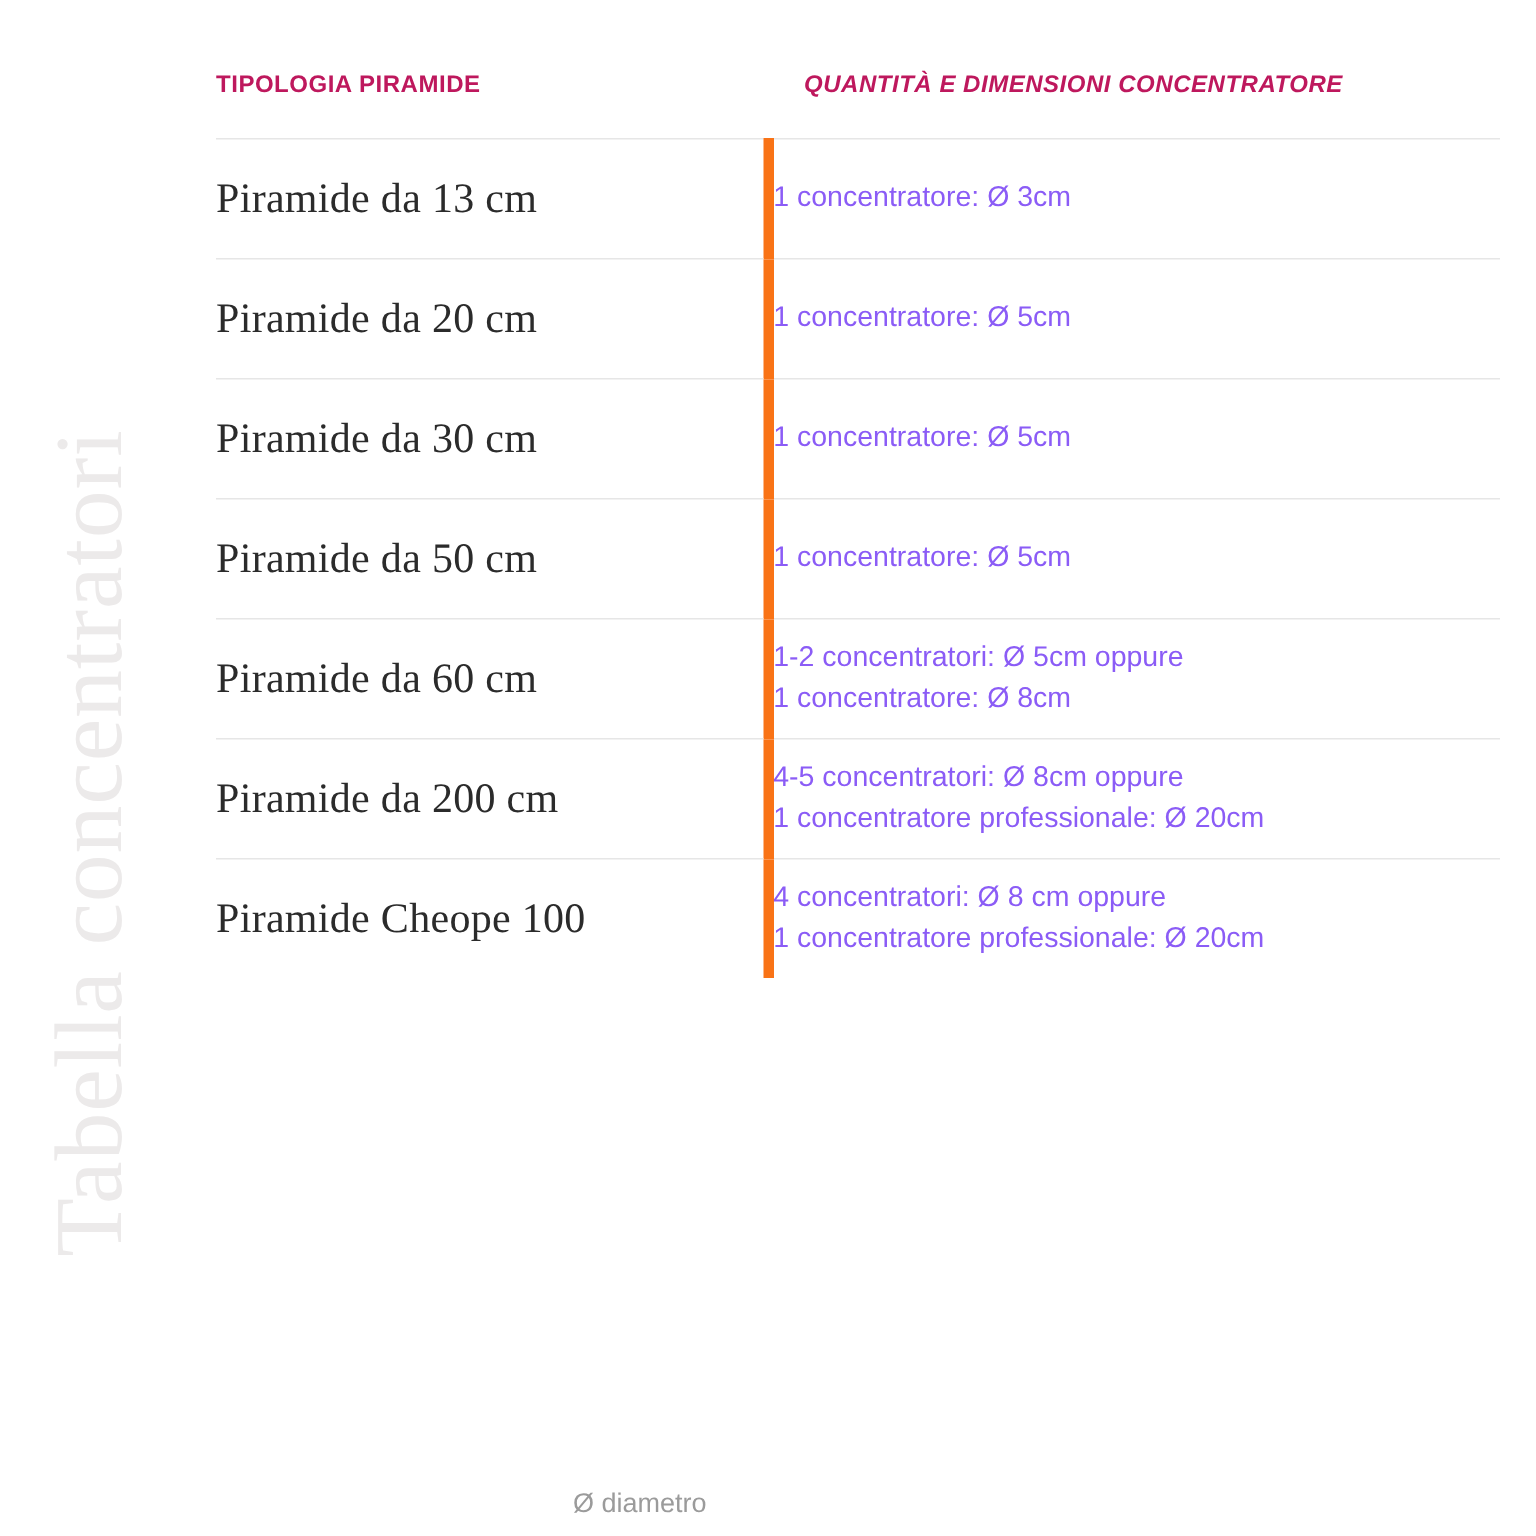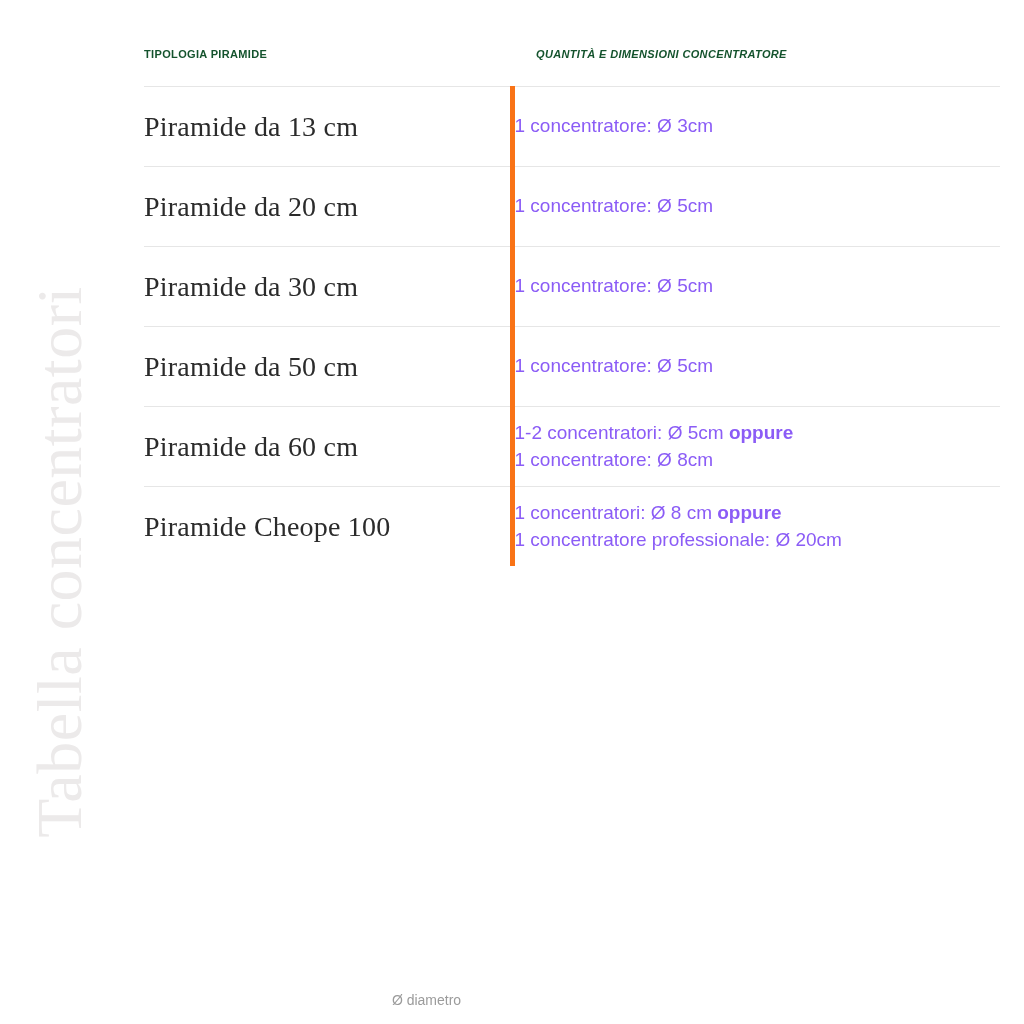--- a/index.html
+++ b/index.html
@@ -59,62 +59,62 @@
     width: 856px;
     table-layout: fixed;
   }
 
   table.tbl col.c1 { width: 368px; }
   table.tbl col.c2 { width: 488px; }
 
   table.tbl th {
     text-align: left;
     font-family: "Liberation Sans", sans-serif;
-    font-size: 11px;
+    font-size: 16px;
     font-weight: bold;
-    color: #14532d;
+    color: #be185d;
     letter-spacing: 0.35px;
     padding: 0 0 26px 0;
     vertical-align: top;
   }
   table.tbl th.h2 { padding-left: 24px; font-style: italic; }
 
   table.tbl td {
     border-top: 1px solid #e6e6e6;
     vertical-align: middle;
     height: 79px;
     padding: 0;
   }
 
   td.cell-left {
     font-family: "Liberation Serif", serif;
     font-size: 28px;
     color: #2b2b2b;
-    border-right: 5px solid #f97316;
+    border-right: 7px solid #f97316;
     padding-right: 18px;
     letter-spacing: 0.2px;
   }
   td.cell-right {
     font-family: "Liberation Sans", sans-serif;
     font-size: 19px;
     color: #8b5cf6;
     padding-left: 24px;
     line-height: 1.42;
   }
   td.cell-right .l2 { display: block; }
-  td.cell-right b { font-weight: bold; }
+  td.cell-right b { font-weight: normal; }
 
   #footnote {
     position: absolute;
     left: 0;
     top: 992px;
     width: 853px;
     text-align: center;
     font-family: "Liberation Sans", sans-serif;
-    font-size: 14px;
+    font-size: 18px;
     color: #9b9b9b;
   }
 </style>
 </head>
 <body>
 
 <div id="page">
 
   <div id="side-title">
     <div class="vtext">Tabella concentratori</div>
@@ -147,22 +147,26 @@
           </tr>
           <tr>
             <td class="cell-left">Piramide da 50 cm</td>
             <td class="cell-right"><span>1 concentratore: Ø 5cm</span></td>
           </tr>
           <tr>
             <td class="cell-left">Piramide da 60 cm</td>
             <td class="cell-right"><span>1-2 concentratori: Ø 5cm </span><b>oppure</b><span class="l2">1 concentratore: Ø 8cm</span></td>
           </tr>
           <tr>
+            <td class="cell-left">Piramide da 200 cm</td>
+            <td class="cell-right"><span>4-5 concentratori: Ø 8cm </span><b>oppure</b><span class="l2">1 concentratore professionale: Ø 20cm</span></td>
+          </tr>
+          <tr>
             <td class="cell-left">Piramide Cheope 100</td>
-            <td class="cell-right"><span>1 concentratori: Ø 8 cm </span><b>oppure</b><span class="l2">1 concentratore professionale: Ø 20cm</span></td>
+            <td class="cell-right"><span>4 concentratori: Ø 8 cm </span><b>oppure</b><span class="l2">1 concentratore professionale: Ø 20cm</span></td>
           </tr>
         </tbody>
     </table>
   </div>
 
   <div id="footnote">Ø diametro</div>
 
 </div>
 
 </body></html>

